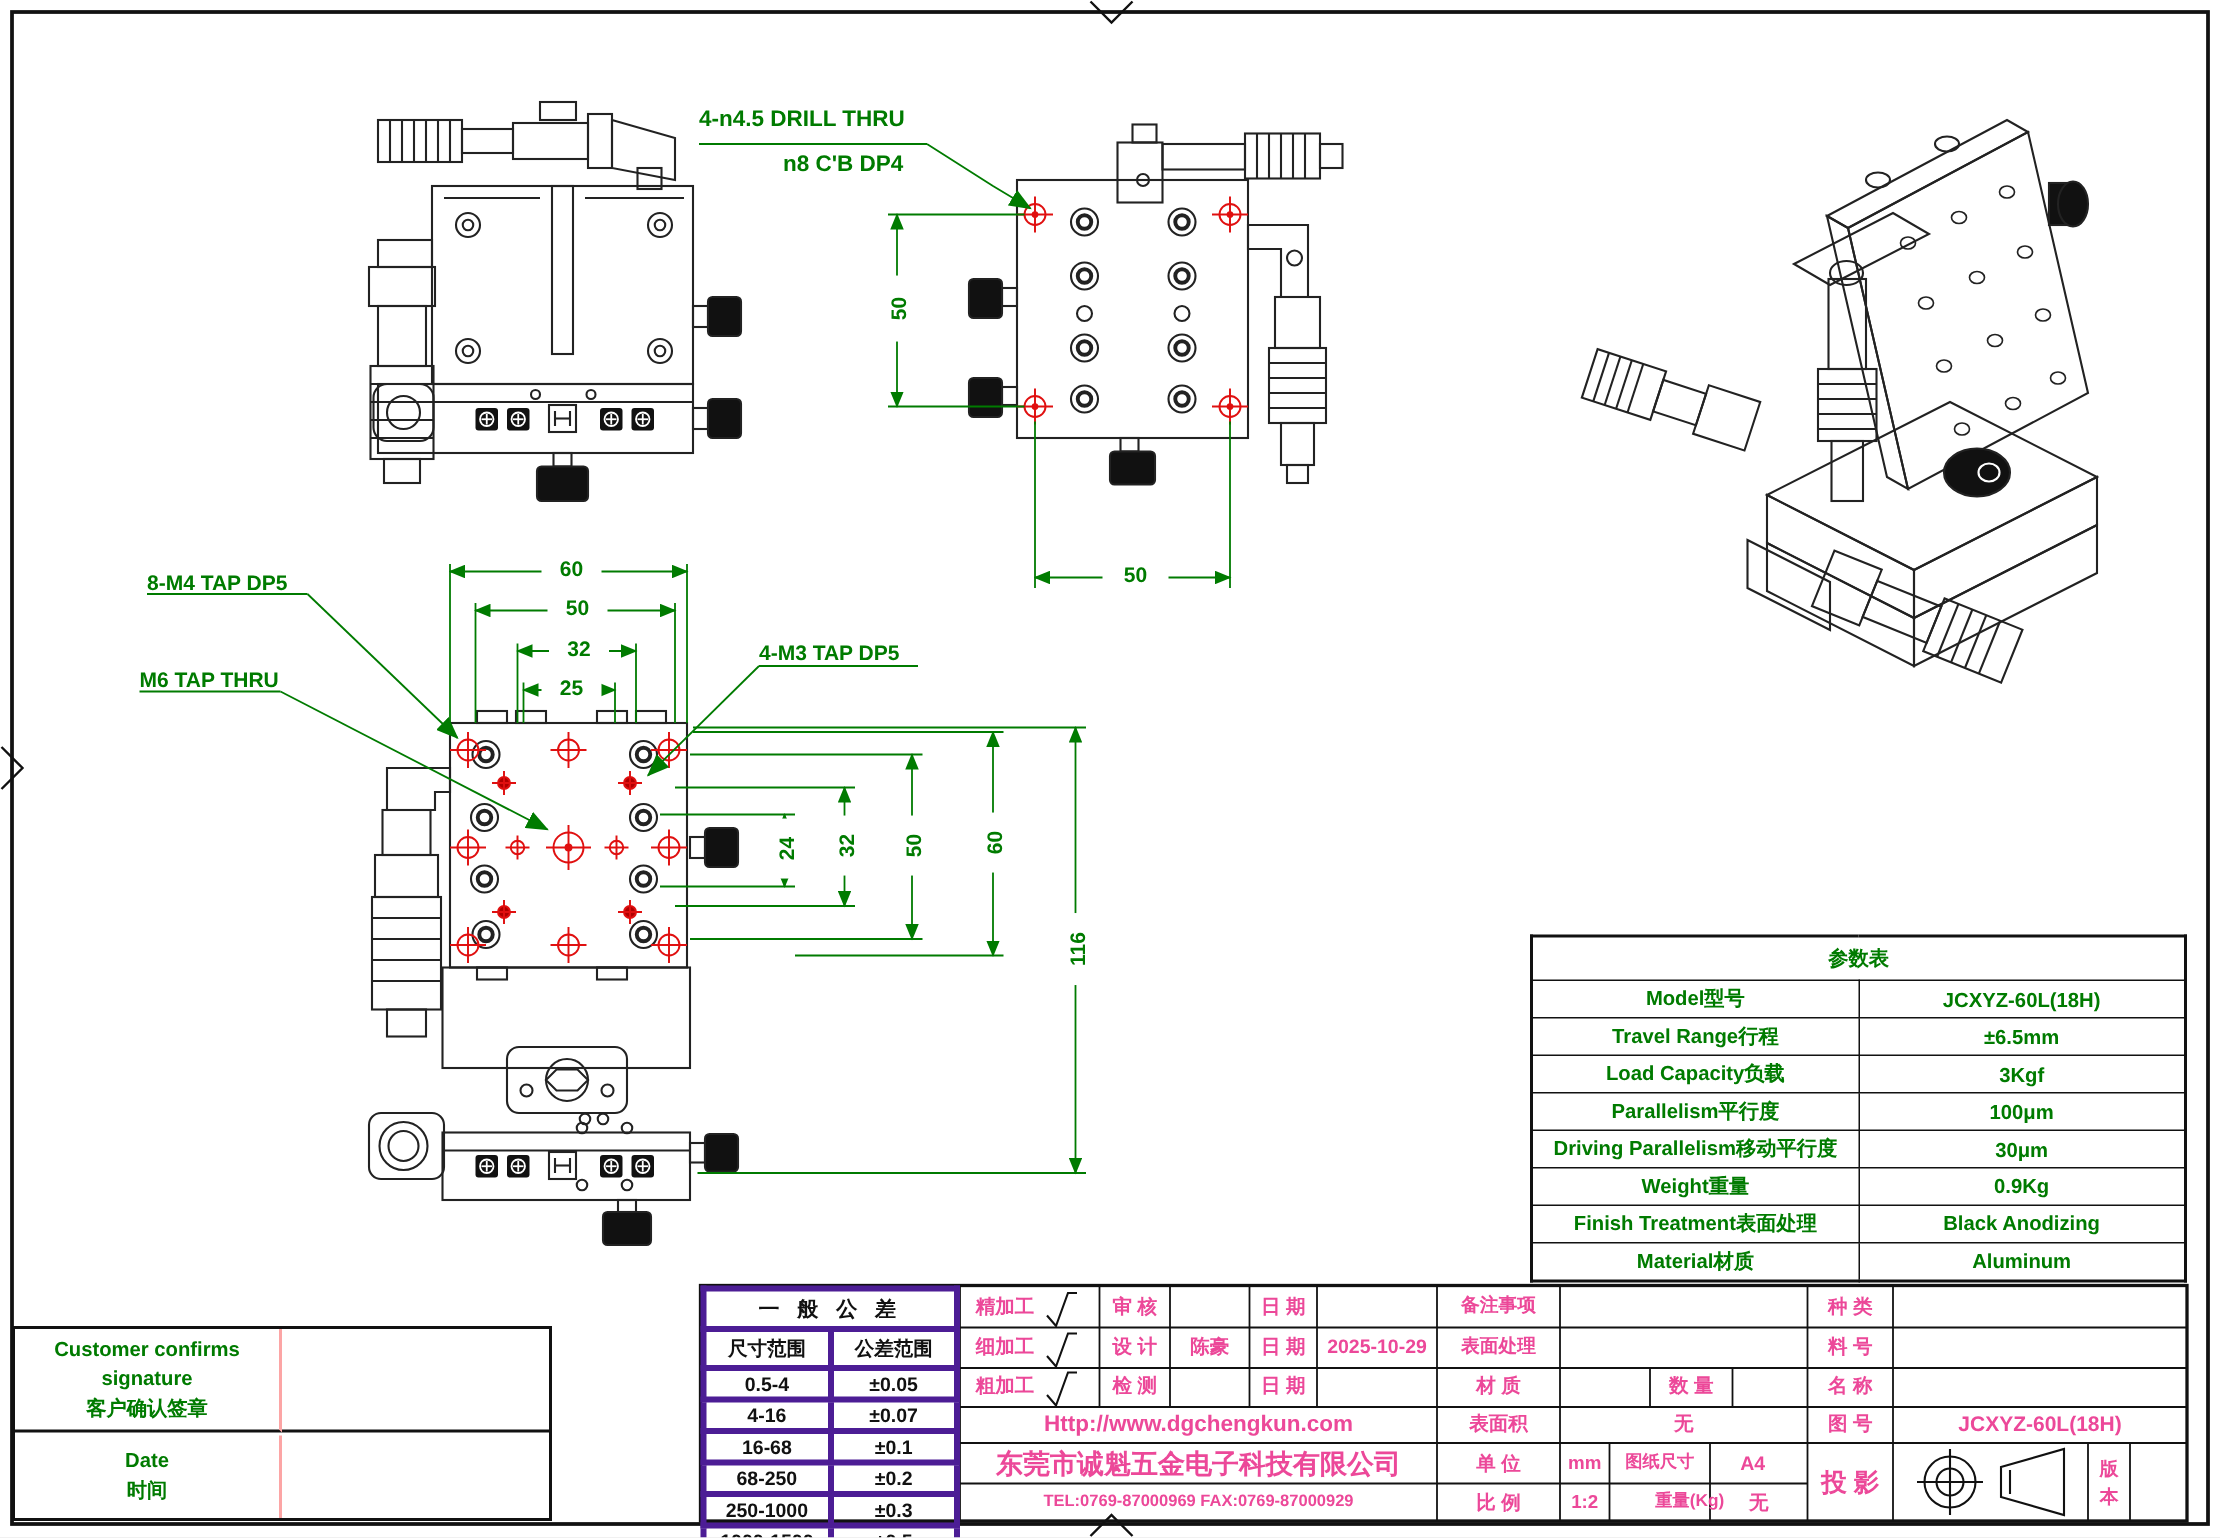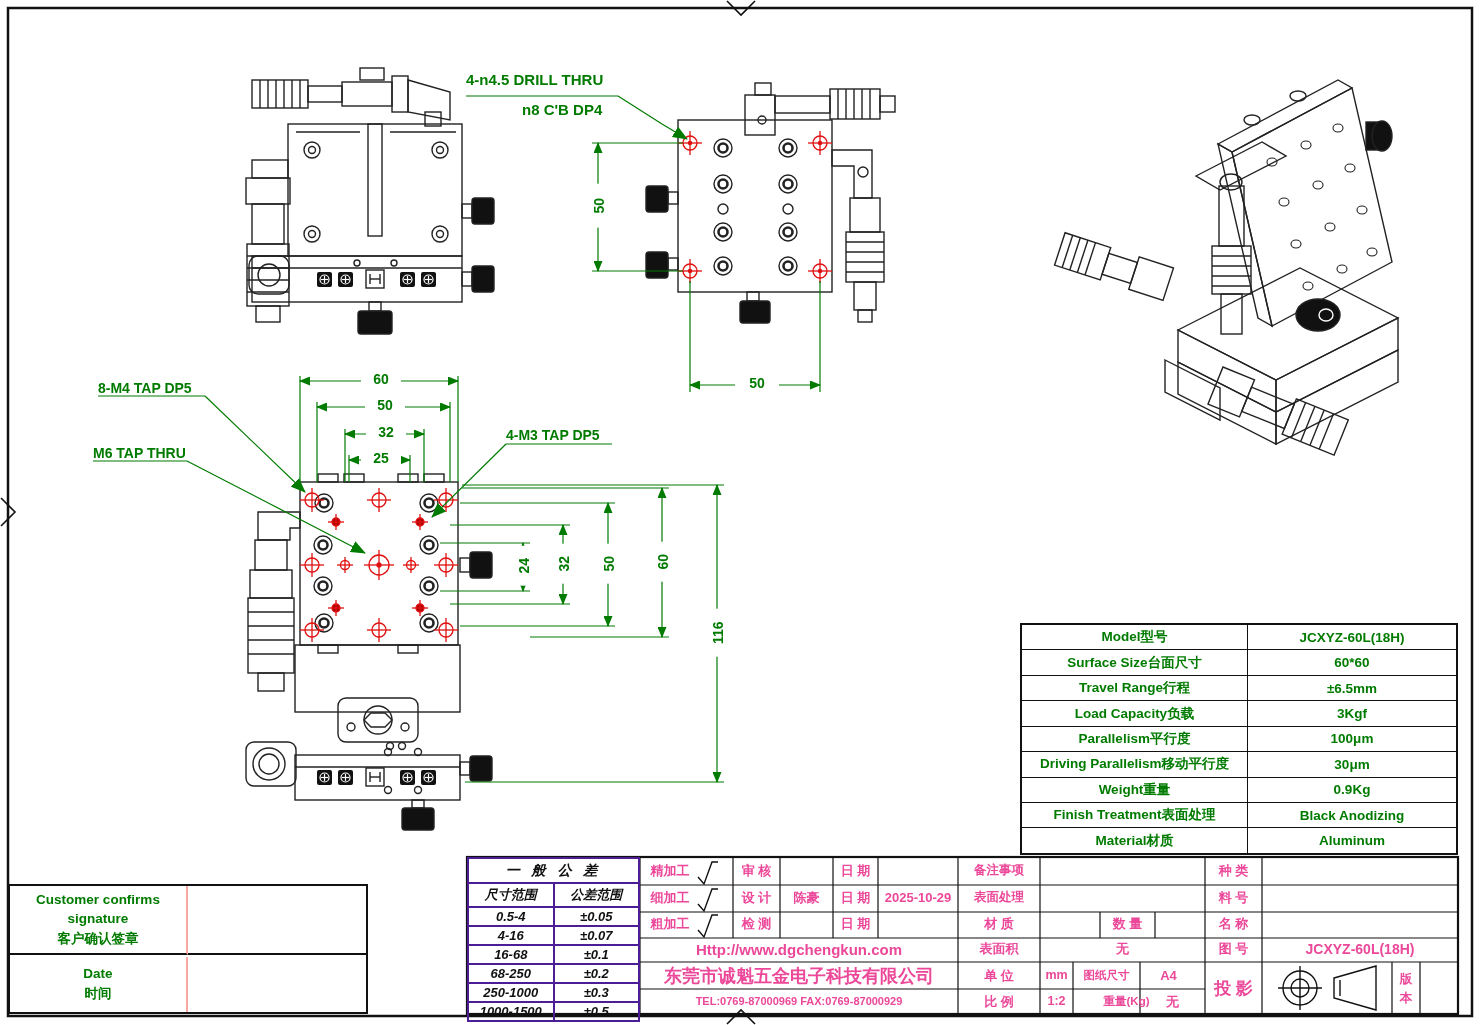--- a/index.html
+++ b/index.html
@@ -8,21 +8,21 @@
   .t{position:absolute;white-space:nowrap;line-height:1.1;}
   .green{color:#007b00;font-weight:bold;}
   .blk{color:#ec4899;font-weight:bold;}
   .dim{font-size:14px;color:#007b00;font-weight:bold;background:#fff;padding:0 2px;text-align:center;}
   .vdim{transform:rotate(-90deg);transform-origin:center;}
   .cell{position:absolute;text-align:center;}
   table{border-collapse:collapse;}
   .ptable{position:absolute;left:1020px;top:623px;width:438px;height:232px;border:2px solid #111;table-layout:fixed;}
   .ptable td,.ptable th{border:1px solid #111;text-align:center;font-size:13.5px;color:#007b00;font-weight:bold;padding:0;height:22px;}
   .ttable{position:absolute;left:467px;top:857px;width:173px;height:157px;border:2px solid #111;table-layout:fixed;}
-  .ttable td,.ttable th{border:2px solid #4c1d95;text-align:center;font-size:13px;color:#111;font-weight:bold;padding:0;height:17px;font-style:italic;}
+  .ttable td,.ttable th{border:4px solid #4c1d95;text-align:center;font-size:13px;color:#111;font-weight:bold;padding:0;height:17px;}
   .custbox{position:absolute;left:8px;top:884px;width:360px;height:130px;border:2.5px solid #111;box-sizing:border-box;}
   .custbox .cl{position:absolute;left:0;width:178px;border-right:2px solid #fca5a5;text-align:center;box-sizing:border-box;
                color:#007b00;font-weight:bold;font-size:13.5px;display:flex;flex-direction:column;justify-content:center;gap:4px;}
   .custbox .cr{position:absolute;left:178px;right:0;box-sizing:border-box;}
   svg{position:absolute;left:0;top:0;}
 </style>
 </head>
 <body>
 
 <div class="sheet">
@@ -517,27 +517,26 @@
 <div class="t dim" style="left:366px;top:425px;width:36px;">32</div>
 <div class="t dim" style="left:361px;top:451px;width:36px;">25</div>
 <div class="t dim vdim" style="left:505px;top:558px;width:36px;">24</div>
 <div class="t dim vdim" style="left:545px;top:556px;width:36px;">32</div>
 <div class="t dim vdim" style="left:590px;top:556px;width:36px;">50</div>
 <div class="t dim vdim" style="left:644px;top:554px;width:36px;">60</div>
 <div class="t dim vdim" style="left:695px;top:625px;width:44px;">116</div>
 
 <table class="ptable">
   <tbody>
+        <tr>
+          <th colspan="2" style="height:26px;">参数表</th>
+        </tr>
   <tr>
           <td style="width:225px;">Model型号</td>
           <td>JCXYZ-60L(18H)</td>
-        </tr>
-  <tr>
-          <td>Surface Size台面尺寸</td>
-          <td>60*60</td>
         </tr>
   <tr>
           <td>Travel Range行程</td>
           <td>±6.5mm</td>
         </tr>
   <tr>
           <td>Load Capacity负载</td>
           <td>3Kgf</td>
         </tr>
   <tr>

